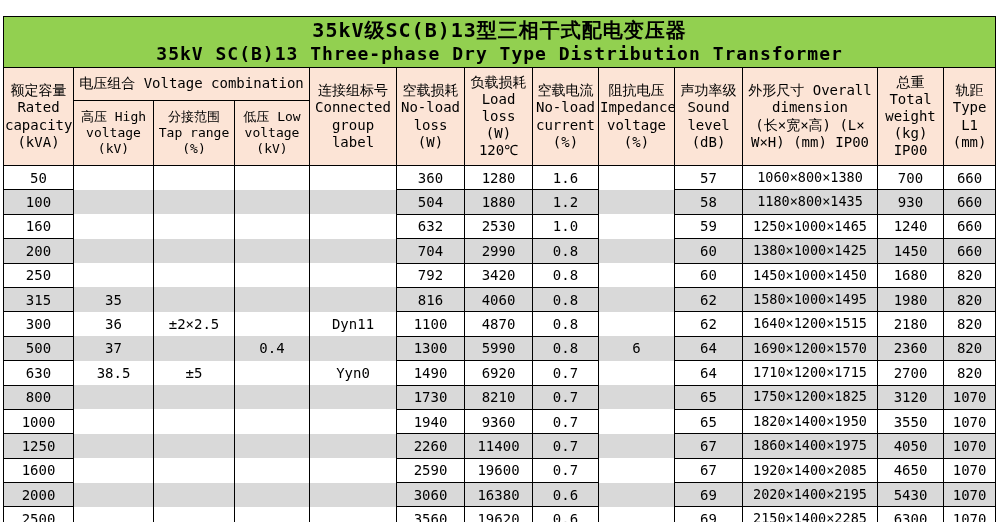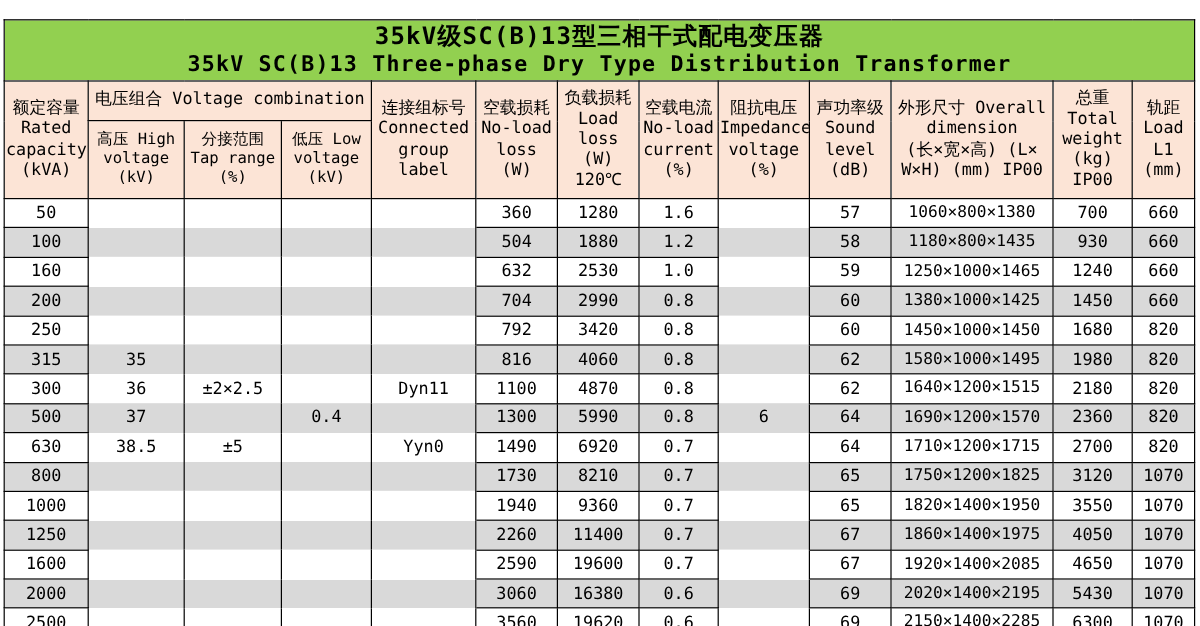--- a/index.html
+++ b/index.html
@@ -105,21 +105,21 @@
       <th class="hdr" rowspan="3">外形尺寸 Overall
 dimension
 (长×宽×高) (L×
 W×H) (mm) IP00</th>
       <th class="hdr" rowspan="3">总重
 Total
 weight
 (kg)
 IP00</th>
       <th class="hdr" rowspan="3">轨距
-Load
+Type
 L1
 (mm)</th>
     </tr>
     <tr class="sub">
       <th class="hdr" rowspan="2">高压 High
 voltage
 (kV)</th>
       <th class="hdr" rowspan="2">分接范围
 Tap range
 (%)</th>

